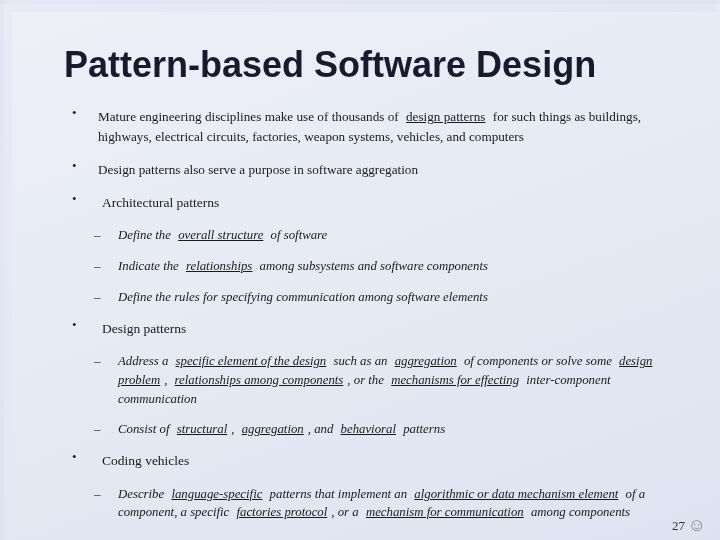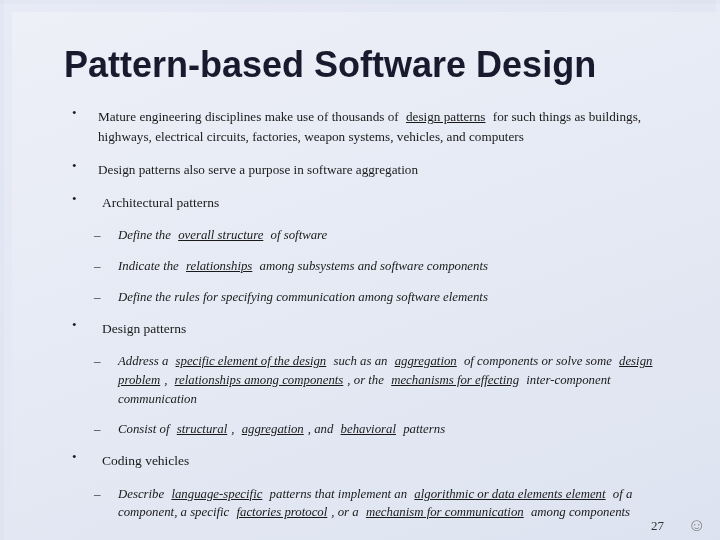--- a/index.html
+++ b/index.html
@@ -84,21 +84,21 @@
       font-style: italic;
     }
 
     .underline {
       text-decoration: underline;
     }
 
     .page-number {
       position: absolute;
       bottom: 14px;
-      right: 64px;
+      right: 43px;
       font-size: 13px;
       color: #333;
     }
 
     .smiley {
       position: absolute;
       bottom: 12px;
       right: 22px;
       font-size: 18px;
       color: #888;
@@ -167,21 +167,21 @@
 
     <div class="bullet-item">
       <span class="bullet-dot">•</span>
       <span class="bullet-text">
         <span class="bold-text">Coding vehicles</span>
       </span>
     </div>
     <div class="sub-bullets">
       <div class="sub-bullet-item">
         <span class="sub-bullet-dash">–</span>
-        <span class="sub-bullet-text">Describe <span class="underline">language-specific</span> patterns that implement an <span class="underline">algorithmic or data elements element</span> of a component, a specific <span class="underline">factories protocol</span>, or a <span class="underline">mechanism for communication</span> among components</span>
+        <span class="sub-bullet-text">Describe <span class="underline">language-specific</span> patterns that implement an <span class="underline">algorithmic or data mechanism element</span> of a component, a specific <span class="underline">factories protocol</span>, or a <span class="underline">mechanism for communication</span> among components</span>
       </div>
     </div>
 
   </div>
 
   <div class="page-number">27</div>
   <div class="smiley">☺</div>
 
 </div>
 

